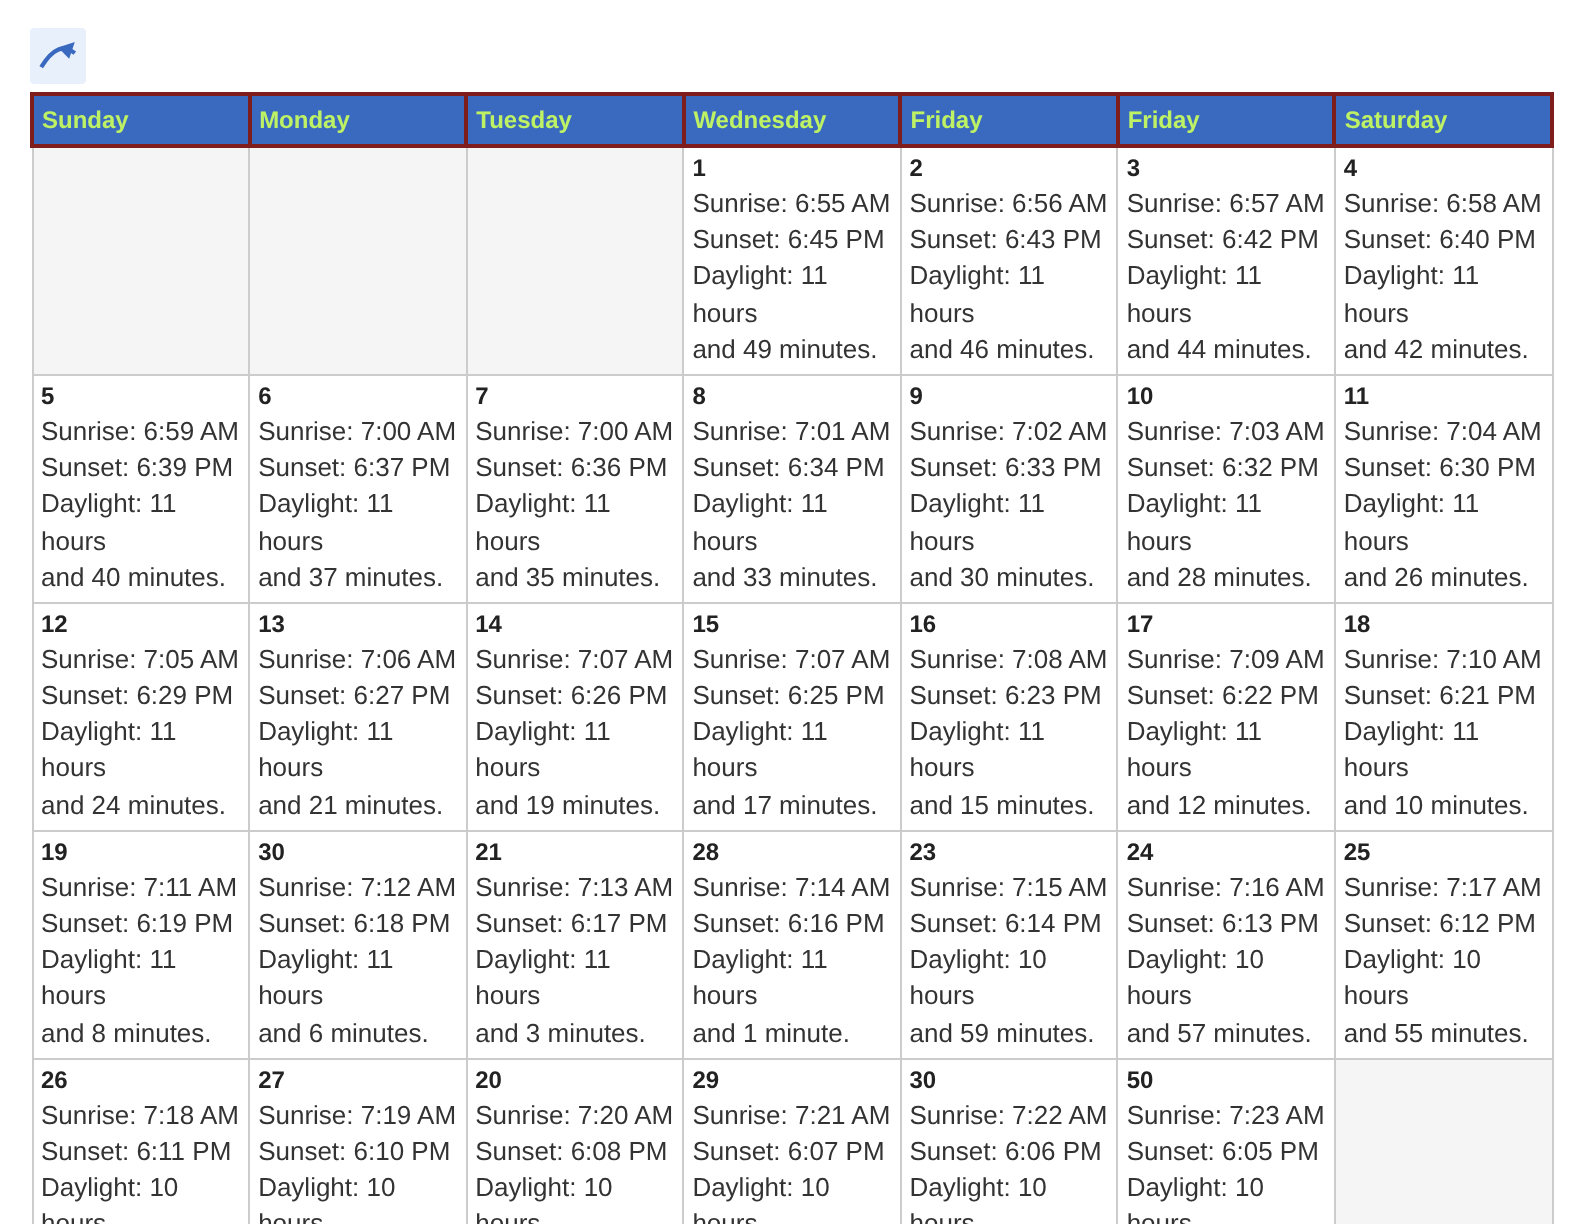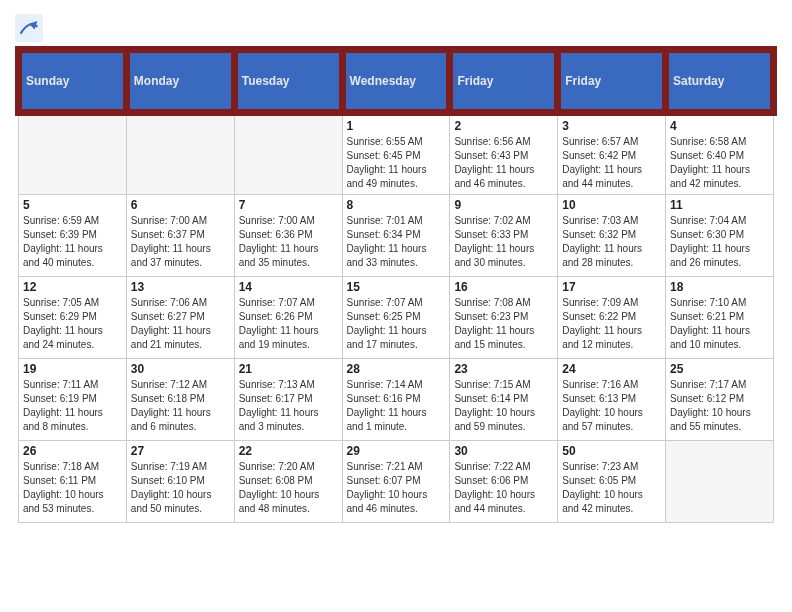--- a/index.html
+++ b/index.html
@@ -43,26 +43,26 @@
       font-size: 14px;
       color: #444;
     }
     .calendar {
       width: 100%;
       border-collapse: collapse;
       table-layout: fixed;
     }
     .calendar th {
       background: #3a6abf;
-      color: #e5e5e5;
+      color: #bef264;
       font-size: 12px;
       font-weight: bold;
-      padding: 21px 4px;
+      padding: 5px 4px;
       text-align: left;
-      border: 7px solid #7f1d1d;
+      border: 2px solid #7f1d1d;
     }
     .calendar td {
       border: 1px solid #ccc;
       vertical-align: top;
       padding: 3px 4px;
       font-size: 9.5px;
       color: #333;
       height: 82px;
       width: calc(100% / 7);
       background: #fff;
@@ -71,21 +71,21 @@
       background: #f5f5f5;
     }
     .day-number {
       font-size: 12px;
       font-weight: bold;
       color: #222;
       margin-bottom: 2px;
       display: block;
     }
     .day-info {
-      font-size: 10px;
+      font-size: 13px;
       color: #333;
       line-height: 1.4;
     }
     .week-row td {
       height: 82px;
     }
   </style>
 </head>
 <body>
 
@@ -235,21 +235,21 @@
         <tr class="week-row">
           <td>
             <span class="day-number">26</span>
             <div class="day-info">Sunrise: 7:18 AM<br>Sunset: 6:11 PM<br>Daylight: 10 hours<br>and 53 minutes.</div>
           </td>
           <td>
             <span class="day-number">27</span>
             <div class="day-info">Sunrise: 7:19 AM<br>Sunset: 6:10 PM<br>Daylight: 10 hours<br>and 50 minutes.</div>
           </td>
           <td>
-            <span class="day-number">22</span>
+            <span class="day-number">20</span>
             <div class="day-info">Sunrise: 7:20 AM<br>Sunset: 6:08 PM<br>Daylight: 10 hours<br>and 48 minutes.</div>
           </td>
           <td>
             <span class="day-number">29</span>
             <div class="day-info">Sunrise: 7:21 AM<br>Sunset: 6:07 PM<br>Daylight: 10 hours<br>and 46 minutes.</div>
           </td>
           <td>
             <span class="day-number">30</span>
             <div class="day-info">Sunrise: 7:22 AM<br>Sunset: 6:06 PM<br>Daylight: 10 hours<br>and 44 minutes.</div>
           </td>

